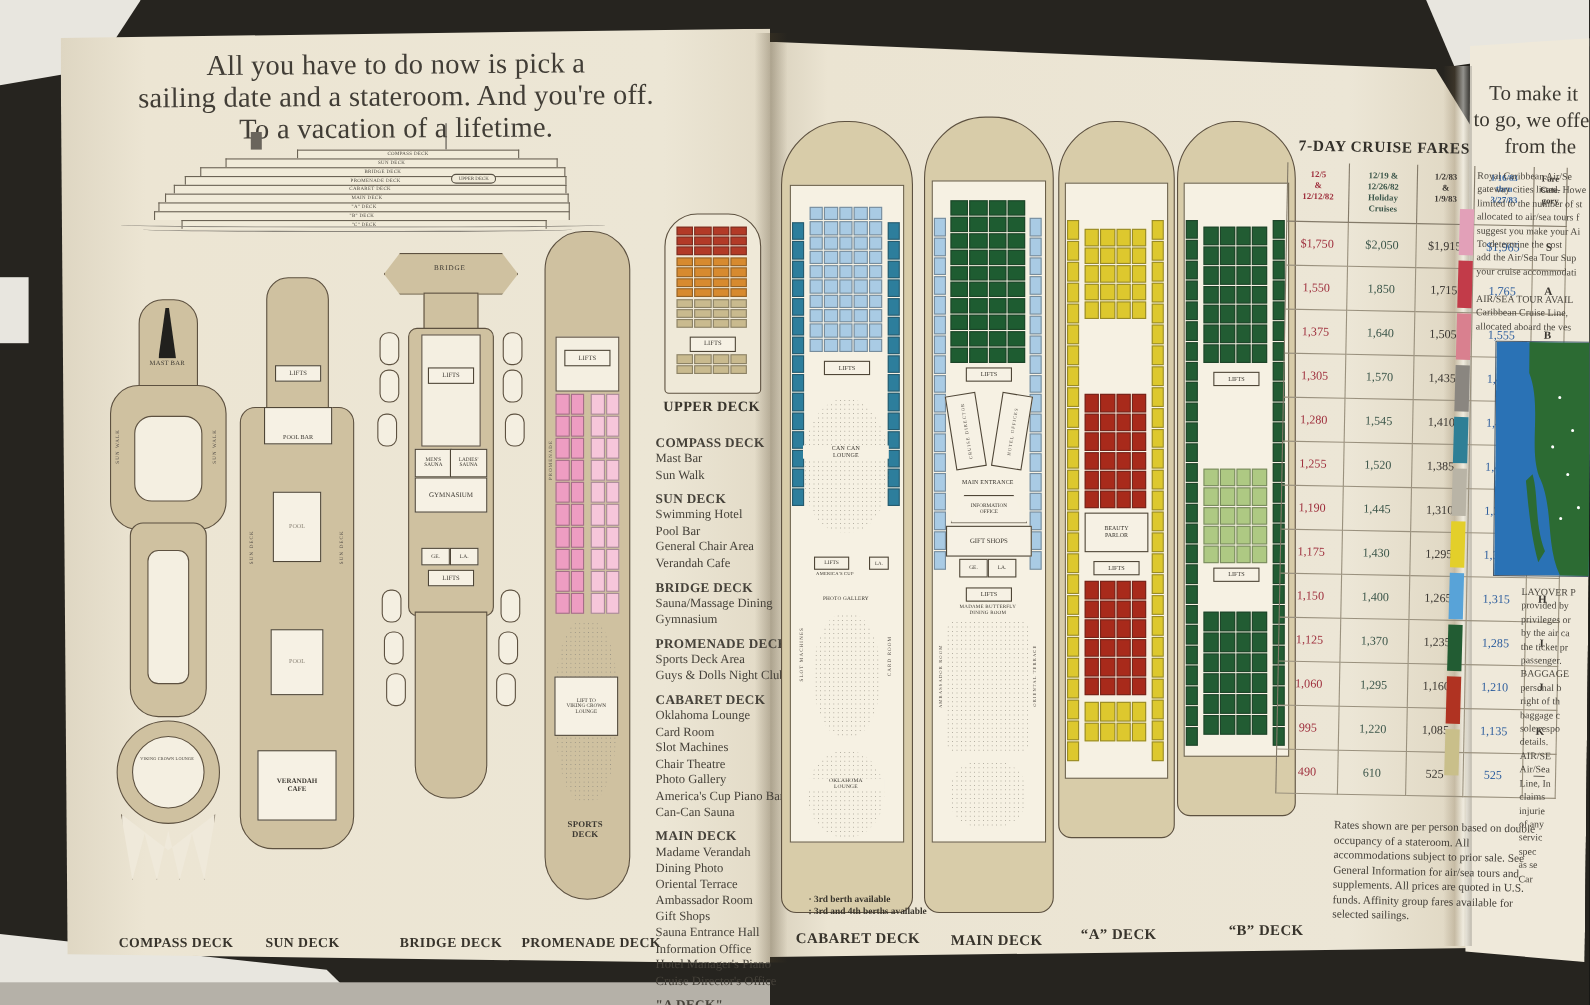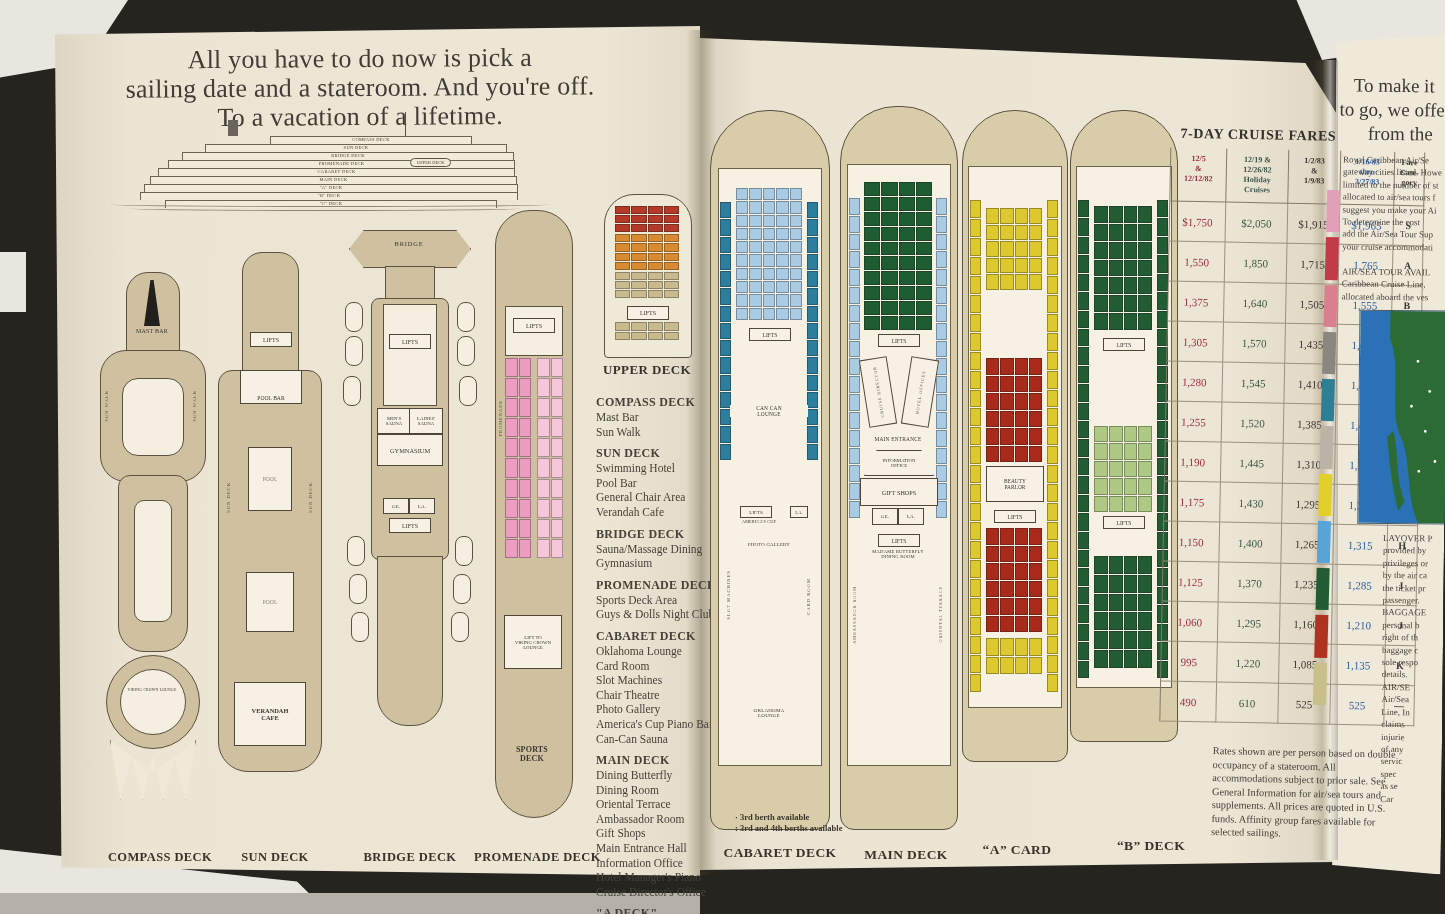--- a/index.html
+++ b/index.html
@@ -305,26 +305,26 @@
       <div class="v-i">Guys &amp; Dolls Night Club</div>
       <div class="v-h">CABARET DECK</div>
       <div class="v-i">Oklahoma Lounge</div>
       <div class="v-i">Card Room</div>
       <div class="v-i">Slot Machines</div>
       <div class="v-i">Chair Theatre</div>
       <div class="v-i">Photo Gallery</div>
       <div class="v-i">America's Cup Piano Bar</div>
       <div class="v-i">Can-Can Sauna</div>
       <div class="v-h">MAIN DECK</div>
-      <div class="v-i">Dining Butterfly</div>
-      <div class="v-i">   Dining Room</div>
+      <div class="v-i">Madame Verandah</div>
+      <div class="v-i">   Dining Photo</div>
       <div class="v-i">Oriental Terrace</div>
       <div class="v-i">Ambassador Room</div>
       <div class="v-i">Gift Shops</div>
-      <div class="v-i">Main Entrance Hall</div>
+      <div class="v-i">Sauna Entrance Hall</div>
       <div class="v-i">Information Office</div>
       <div class="v-i">Hotel Manager's Piano</div>
       <div class="v-i">Cruise Director's Office</div>
       <div class="v-h">"A DECK"</div>
     </div>
 
   <div class="abs" style="left:704px;top:110px;width:130px;height:722px;">
     <div class="hull-white" style="left:6px;top:0px;width:118px;height:718px;border-radius:58px 58px 14px 14px;background:#d8cca9;"></div>
     <div style="position:absolute;left:14px;top:58px;width:102px;height:596px;background:#f6f1e3;border:1px solid #6b6049;"></div>
     <div class="cabgrid" style="left: 16px; top: 92px; width: 11px; height: 258px; display: grid; grid-template-columns: repeat(1, 1fr); gap: 1px;">
@@ -680,21 +680,21 @@
         <div style="background: rgb(221, 200, 46); border: 1px solid rgba(25, 25, 25, 0.35);"></div>
         <div style="background: rgb(221, 200, 46); border: 1px solid rgba(25, 25, 25, 0.35);"></div>
         <div style="background: rgb(221, 200, 46); border: 1px solid rgba(25, 25, 25, 0.35);"></div>
         <div style="background: rgb(221, 200, 46); border: 1px solid rgba(25, 25, 25, 0.35);"></div>
         <div style="background: rgb(221, 200, 46); border: 1px solid rgba(25, 25, 25, 0.35);"></div>
         <div style="background: rgb(221, 200, 46); border: 1px solid rgba(25, 25, 25, 0.35);"></div>
         <div style="background: rgb(221, 200, 46); border: 1px solid rgba(25, 25, 25, 0.35);"></div>
         <div style="background: rgb(221, 200, 46); border: 1px solid rgba(25, 25, 25, 0.35);"></div>
       </div>
   </div>
-  <div class="caption" style="left:962px;top:842px;width:110px;font-size:13.5px;">“A” CARD</div>
+  <div class="caption" style="left:962px;top:842px;width:110px;font-size:13.5px;">“A” DECK</div>
 
   <div class="abs" style="left:1066px;top:110px;width:114px;height:635px;">
     <div class="hull-white" style="left:4px;top:0px;width:106px;height:630px;border-radius:52px 52px 12px 12px;background:#d8cca9;"></div>
     <div style="position:absolute;left:10px;top:56px;width:94px;height:520px;background:#f6f1e3;border:1px solid #6b6049;"></div>
     <div class="cabgrid" style="left: 12px; top: 90px; width: 11px; height: 478px; display: grid; grid-template-columns: repeat(1, 1fr); gap: 1px;">
         <div style="background: rgb(34, 92, 51); border: 1px solid rgba(25, 25, 25, 0.35);"></div>
         <div style="background: rgb(34, 92, 51); border: 1px solid rgba(25, 25, 25, 0.35);"></div>
         <div style="background: rgb(34, 92, 51); border: 1px solid rgba(25, 25, 25, 0.35);"></div>
         <div style="background: rgb(34, 92, 51); border: 1px solid rgba(25, 25, 25, 0.35);"></div>
         <div style="background: rgb(34, 92, 51); border: 1px solid rgba(25, 25, 25, 0.35);"></div>

